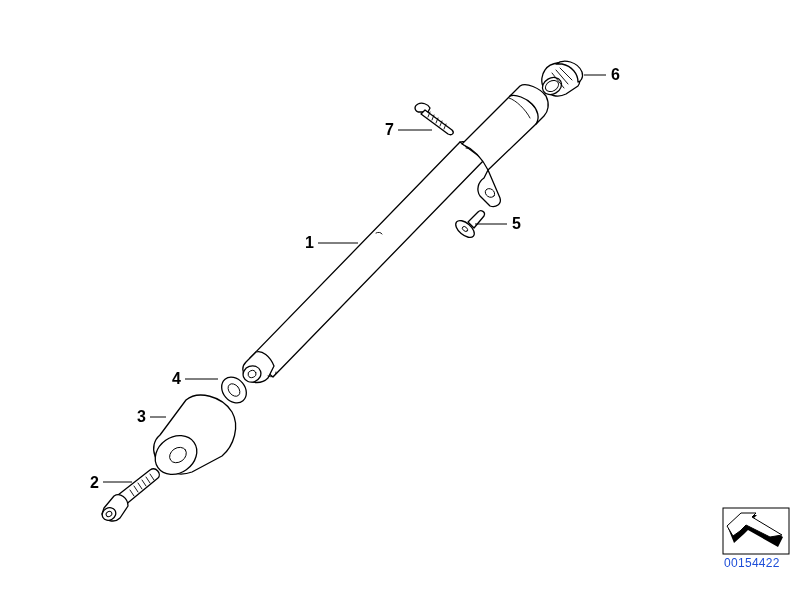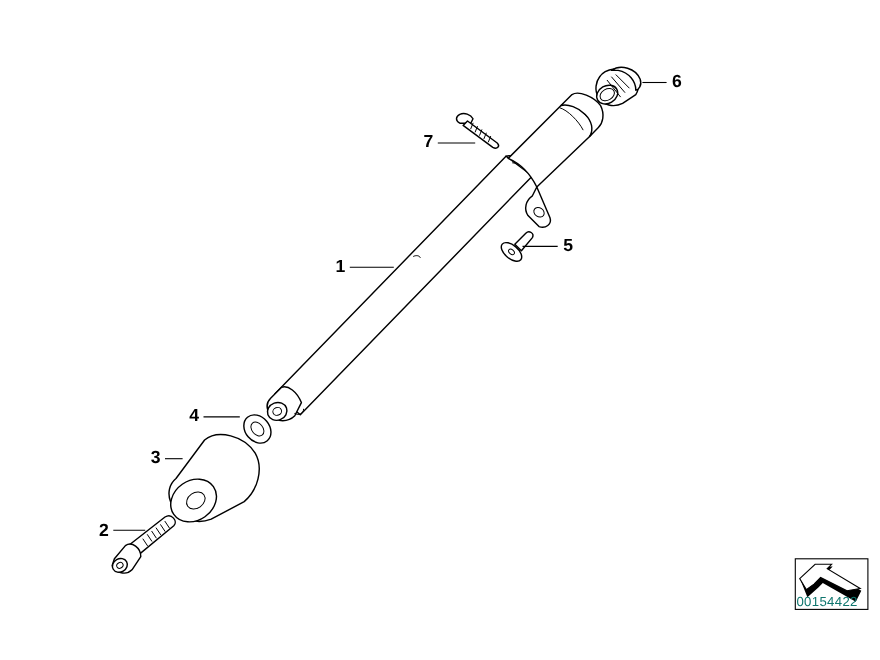--- a/index.html
+++ b/index.html
@@ -1,19 +1,19 @@
 <!DOCTYPE html>
 <html><head>
   <meta charset="utf-8">
   <style>
     html, body { margin: 0; padding: 0; background: #ffffff; }
     body { width: 800px; height: 600px; position: relative; overflow: hidden; font-family: "Liberation Sans", sans-serif; }
     #diagram { position: absolute; left: 0; top: 0; width: 800px; height: 600px; }
     .callout { position: absolute; font-family: "Liberation Sans", sans-serif; font-weight: bold; font-size: 16px; color: #000; line-height: 16px; }
-    .catalog-number { position: absolute; left: 724px; top: 540px; font-family: "Liberation Sans", sans-serif; font-size: 12px; color: #0f766e; letter-spacing: 0.3px; }
+    .catalog-number { position: absolute; left: 724px; top: 556px; font-family: "Liberation Sans", sans-serif; font-size: 12px; color: #1d4ed8; letter-spacing: 0.3px; }
     svg .ln { fill: none; stroke: #000; stroke-width: 1.3; stroke-linecap: round; stroke-linejoin: round; }
     svg .thin { fill: none; stroke: #000; stroke-width: 0.9; stroke-linecap: round; }
     svg .fillw { fill: #fff; stroke: #000; stroke-width: 1.3; stroke-linejoin: round; }
     svg .leader { stroke: #000; stroke-width: 1; fill: none; }
   </style>
 </head>
 <body>
 
 <svg id="diagram" viewBox="0 0 800 600" xmlns="http://www.w3.org/2000/svg">
 

